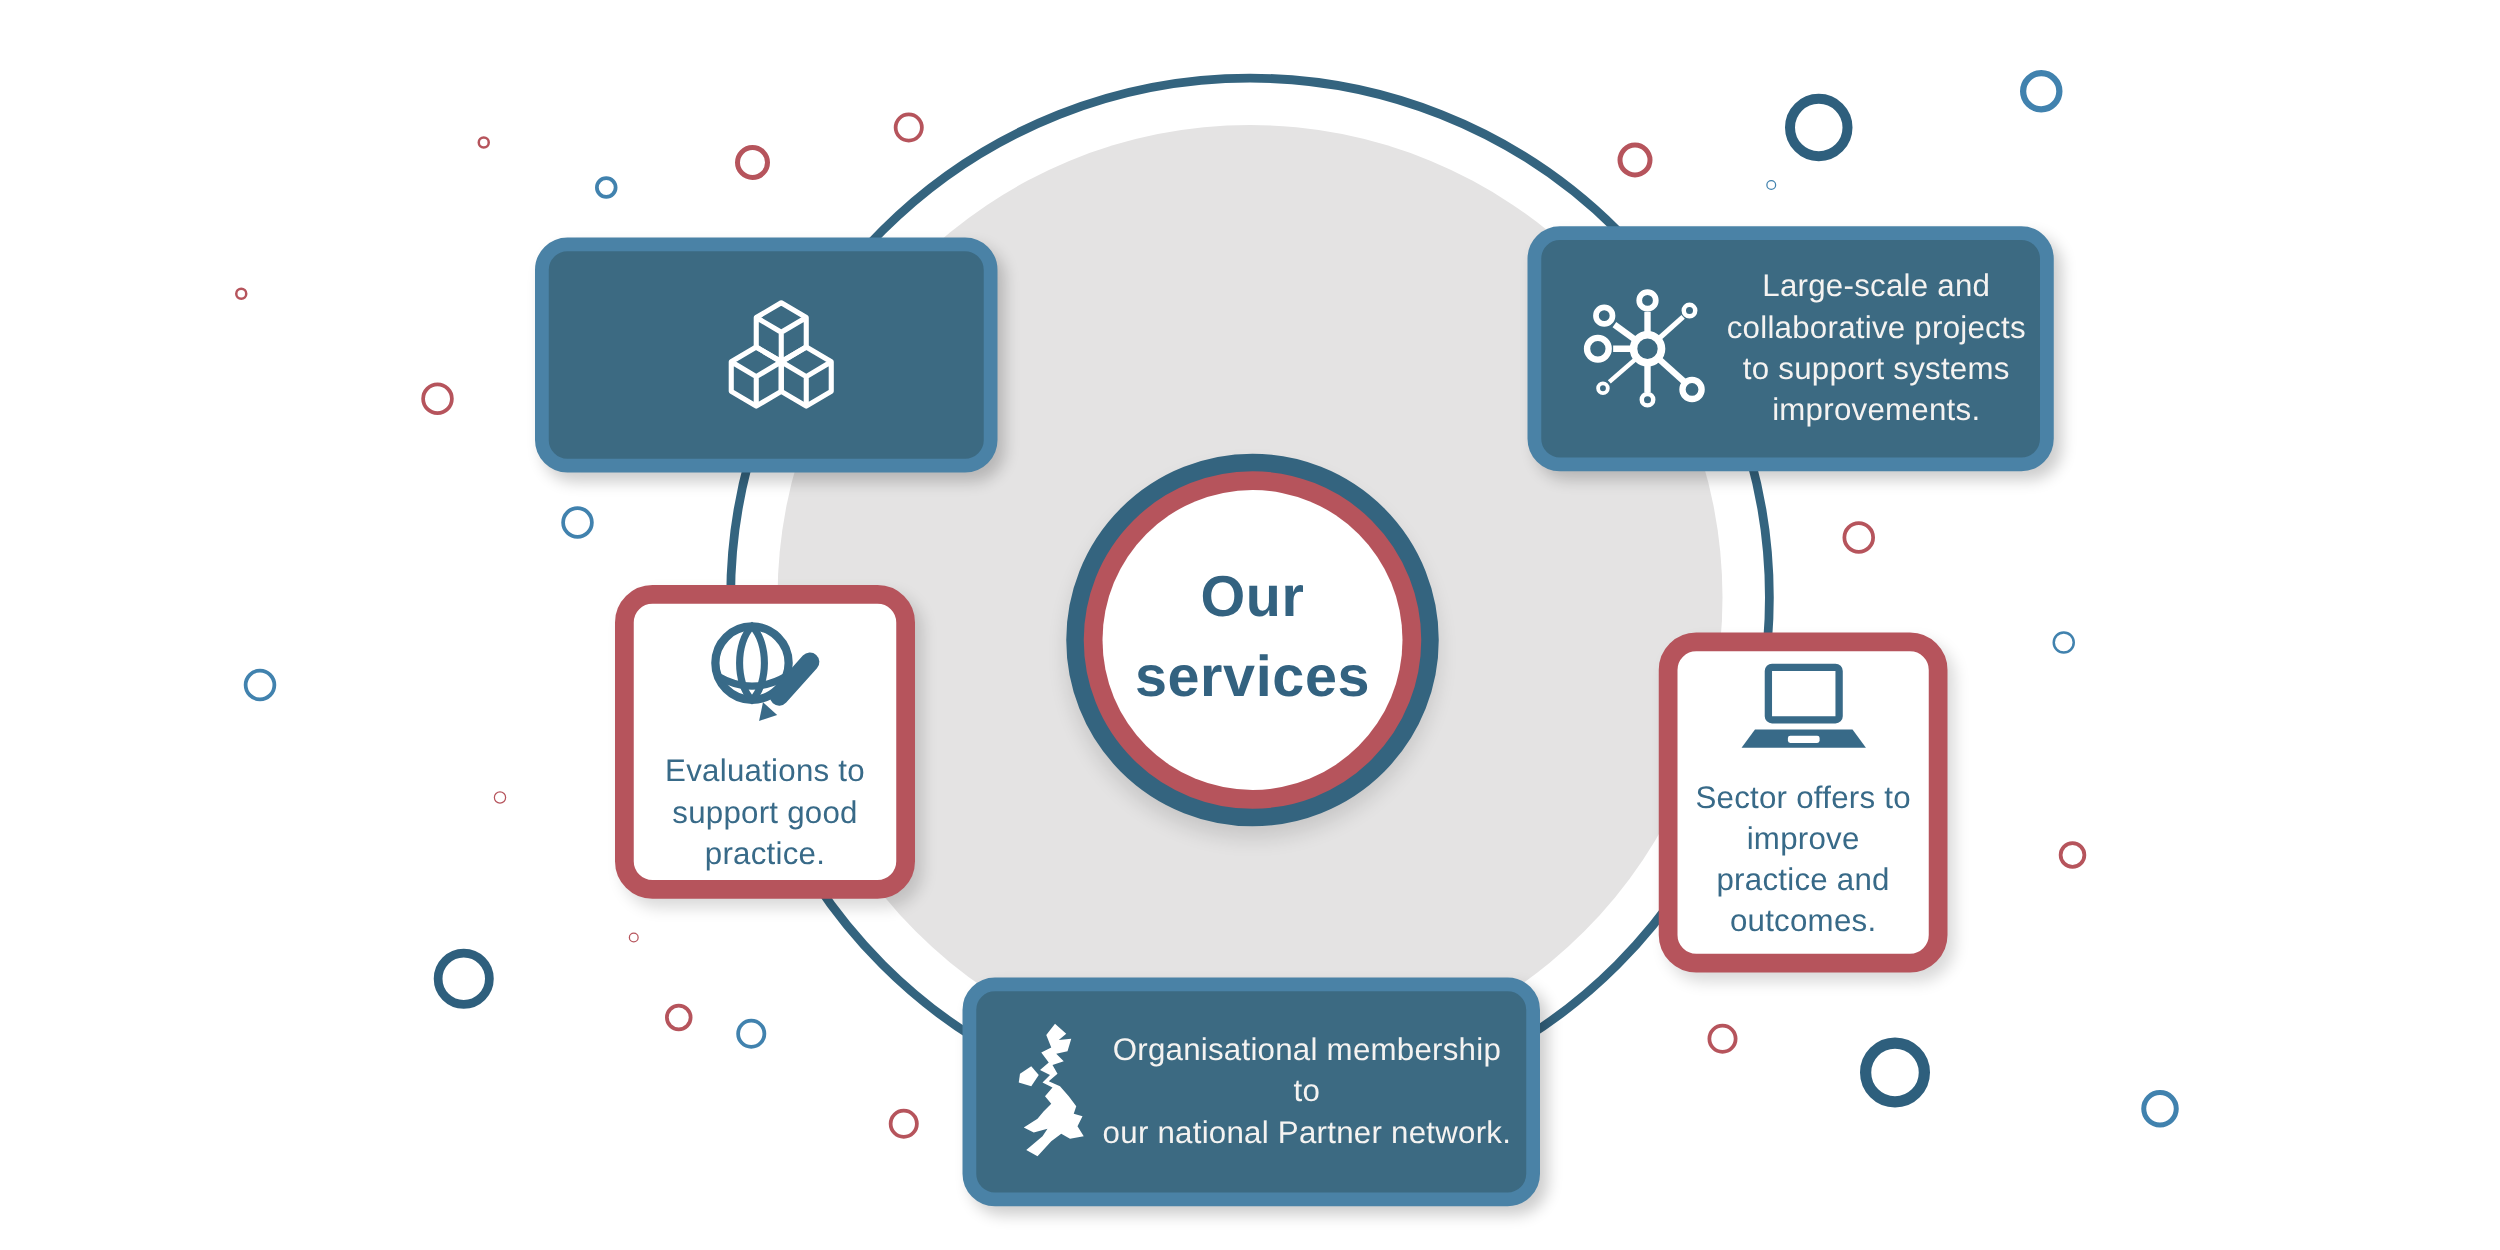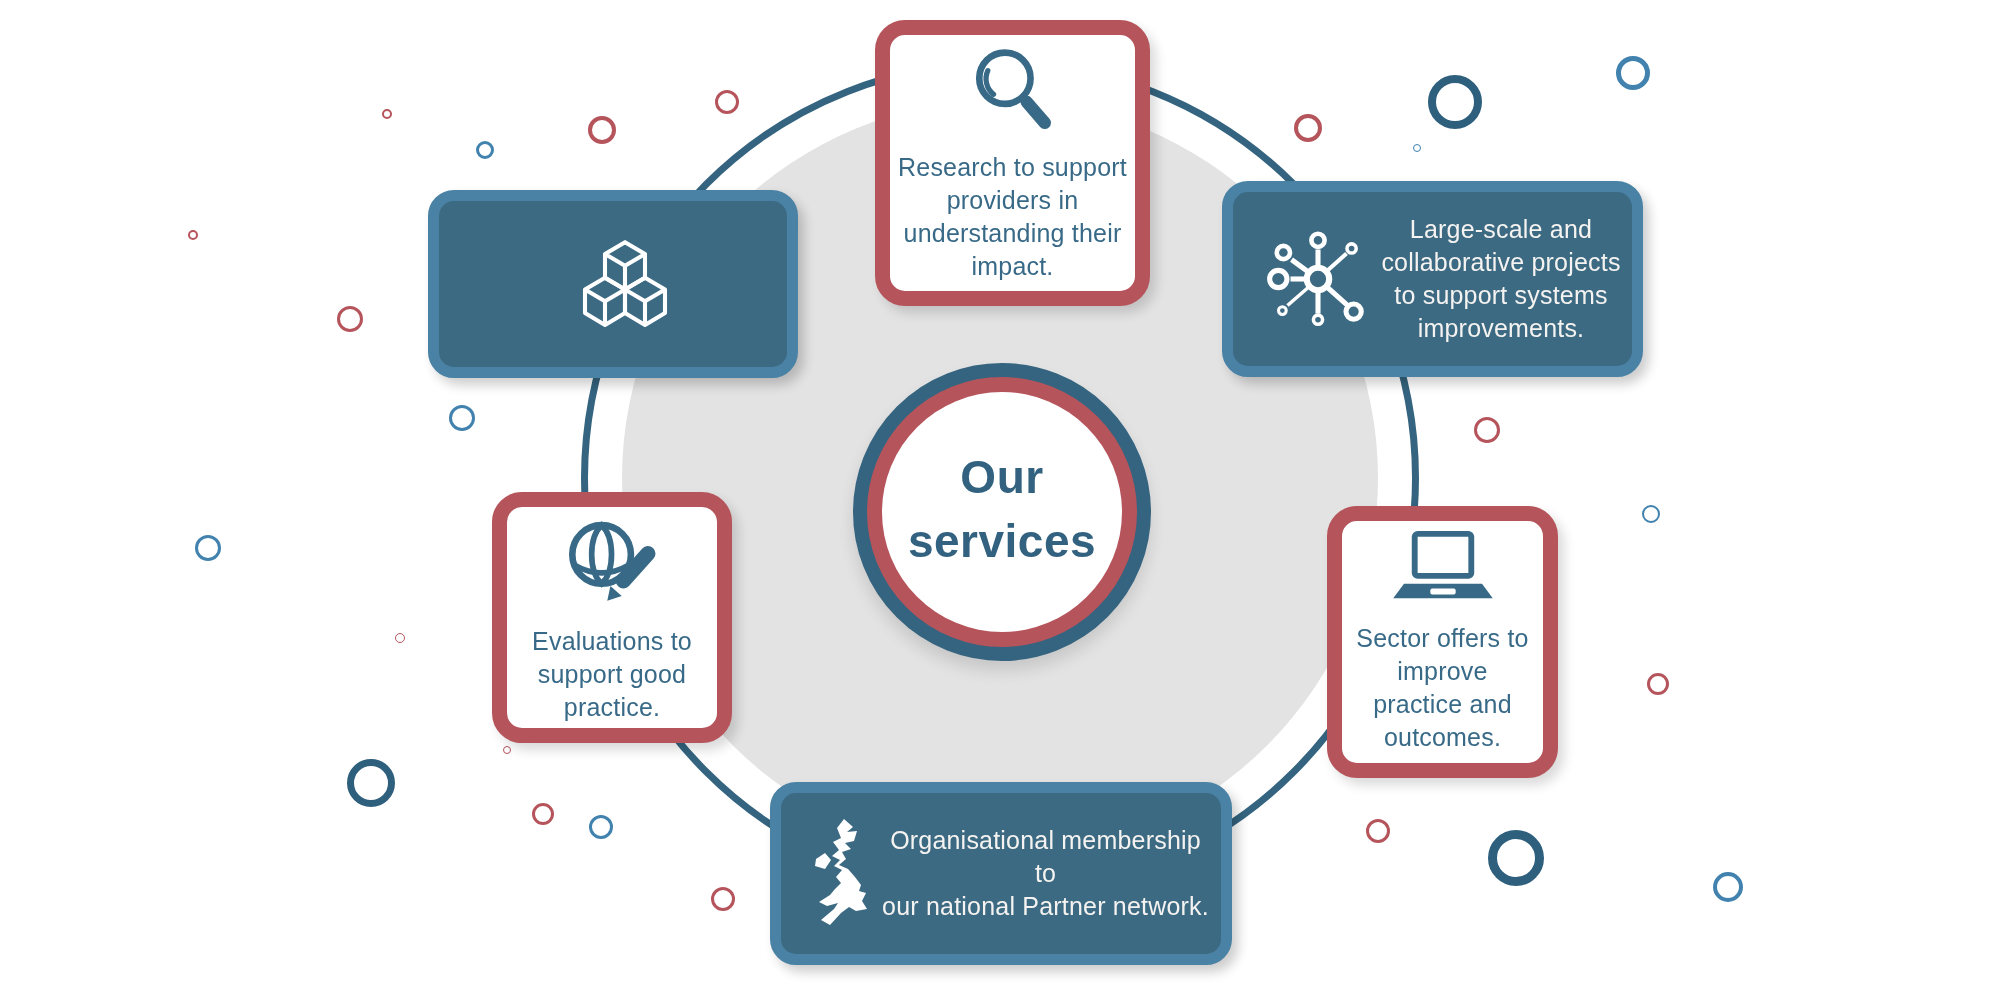--- a/index.html
+++ b/index.html
@@ -34,21 +34,21 @@
   .horizontal .svc-text{flex:1;}
   .svc-text{
     white-space:pre-line;text-align:center;font-size:25px;line-height:33px;letter-spacing:.2px;
   }
   .card-blue .svc-text{color:#f5f3f1;}
   .card-red .svc-text{color:#386a88;}
   .card svg{display:block;flex:none;}
   #svc-research{left:875px;top:20px;width:275px;height:286px;gap:12px;padding:0 2px;}
   #svc-development{left:428px;top:190px;width:370px;height:188px;padding-left:24px;}
   #svc-largescale{left:1222px;top:181px;width:421px;height:196px;padding-left:29px;padding-right:4px;}
-  #svc-evaluations{left:492px;top:468px;width:240px;height:251px;gap:10px;margin-top:24px;}
+  #svc-evaluations{left:492px;top:468px;width:240px;height:251px;gap:10px;}
   #svc-sector{left:1327px;top:490px;width:231px;height:272px;gap:12px;margin-top:16px;}
   #svc-membership{left:770px;top:782px;width:462px;height:183px;padding-left:27px;padding-right:8px;}
   
   .badge{
     position:absolute;left:853px;top:363px;width:298px;height:298px;box-sizing:border-box;
     border:14px solid #34647f;border-radius:50%;background:#b6545c;
     box-shadow:0 10px 16px rgba(0,0,0,.12);
   }
   .badge-inner{
     position:absolute;inset:15px;border-radius:50%;background:#ffffff;
@@ -87,31 +87,20 @@
       <div class="deco" style="left: 1642px; top: 505px; width: 18px; height: 18px; border-width: 2.5px; border-color: rgb(65, 130, 174);"></div>
       <div class="deco" style="left: 1647px; top: 673px; width: 22px; height: 22px; border-width: 3.5px; border-color: rgb(182, 84, 92);"></div>
       <div class="deco" style="left: 1366px; top: 819px; width: 24px; height: 24px; border-width: 3.5px; border-color: rgb(182, 84, 92);"></div>
       <div class="deco" style="left: 1488px; top: 830px; width: 56px; height: 56px; border-width: 9px; border-color: rgb(46, 95, 125);"></div>
       <div class="deco" style="left: 1713px; top: 872px; width: 30px; height: 30px; border-width: 4px; border-color: rgb(65, 130, 174);"></div>
     </div>
 
   <div class="big-ring"></div>
   <div class="gray-circle"></div>
 
-  <div class="card card-red vertical" id="svc-research">
-    <svg width="95" height="95" viewBox="0 0 100 100">
-      <circle cx="42" cy="36" r="27" fill="none" stroke="currentColor" stroke-width="7"></circle>
-      <path d="M24,28 A21,21 0 0 0 30,53" fill="none" stroke="currentColor" stroke-width="5.5" stroke-linecap="round"></path>
-      <line x1="65" y1="61" x2="84" y2="83" stroke="currentColor" stroke-width="13" stroke-linecap="round"></line>
-    </svg>
-    <div class="svc-text">Research to support
-providers in
-understanding their
-impact.</div>
-  </div>
 
   <div class="card card-blue horizontal" id="svc-development">
     <svg width="100" height="92" viewBox="0 0 110 96">
       <g stroke="#ffffff" stroke-width="4.5" fill="none" stroke-linejoin="round">
         <path d="M55,2 L77,15 L77,41 L55,54 L33,41 L33,15 Z M33,15 L55,28 L77,15 M55,28 L55,54"></path>
         <path d="M33,41 L55,54 L55,80 L33,93 L11,80 L11,54 Z M11,54 L33,67 L55,54 M33,67 L33,93"></path>
         <path d="M77,41 L99,54 L99,80 L77,93 L55,80 L55,54 Z M55,54 L77,67 L99,54 M77,67 L77,93"></path>
       </g>
     </svg>
   </div>

